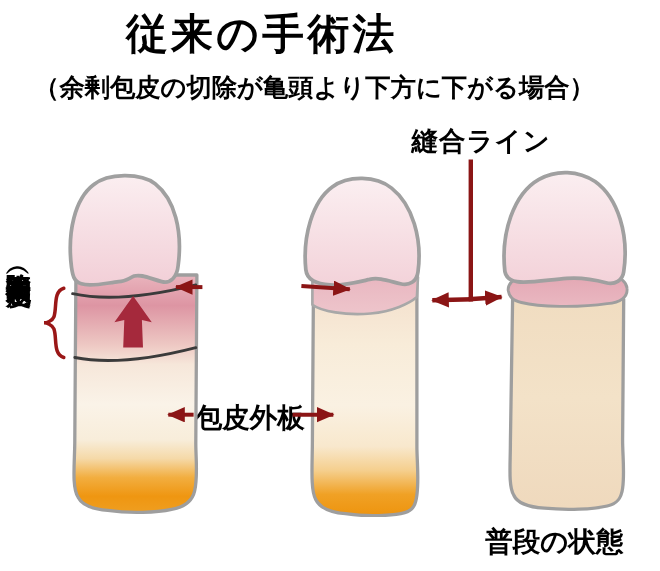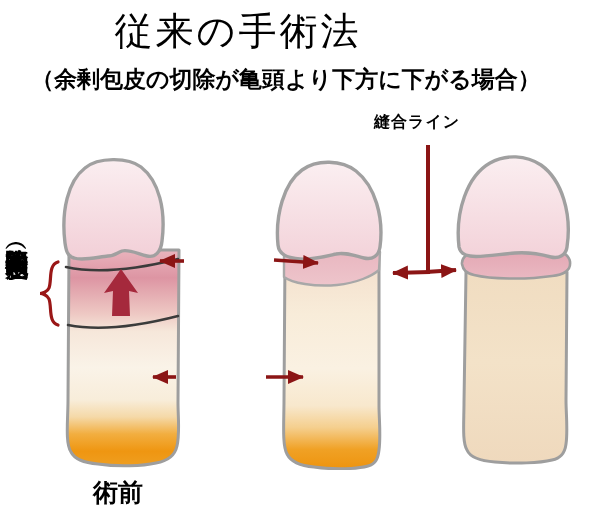--- a/index.html
+++ b/index.html
@@ -4,28 +4,28 @@
 <style>
   html,body{margin:0;padding:0;background:#fff;}
   .canvas{
     position:relative;width:600px;height:519px;background:#ffffff;
     font-family:"Liberation Sans","DejaVu Sans",sans-serif;
     color:#000;overflow:hidden;
   }
   .abs{position:absolute;}
   .title{
     left:0;top:6px;width:476px;text-align:center;
-    font-size:38px;font-weight:normal;letter-spacing:3px;
+    font-size:38px;font-weight:bold;letter-spacing:3px;
   }
   .subtitle{
     left:0;top:64px;width:600px;
     font-size:23px;font-weight:bold;letter-spacing:0px;padding-left:31px;
   }
   .lbl{font-weight:bold;white-space:nowrap;}
-  .lbl-suture{left:374px;top:112px;font-size:16px;letter-spacing:1px;}
+  .lbl-suture{left:374px;top:112px;font-size:24px;letter-spacing:1px;}
   .lbl-inner{left:181px;top:246px;font-size:25px;}
   .lbl-outer{left:177px;top:363px;font-size:25px;}
   .lbl-removal{
     left:5px;top:230px;height:252px;
     font-size:23px;font-weight:bold;line-height:1.05;
     writing-mode:vertical-rl;text-orientation:mixed;letter-spacing:1px;
   }
   .caption{font-size:25px;font-weight:bold;text-align:center;top:476px;}
   .cap-before{left:70px;width:96px;}
   .cap-after{left:281px;width:96px;}
@@ -36,20 +36,21 @@
 </head>
 <body>
 
 <div class="canvas">
 
   <div class="abs title">従来の手術法</div>
   <div class="abs subtitle">（余剰包皮の切除が亀頭より下方に下がる場合）</div>
 
   <div class="abs lbl lbl-suture">縫合ライン</div>
   <div class="abs lbl lbl-removal">除去範囲（余剰包皮）</div>
+  <div class="abs lbl lbl-outer">包皮外板</div>
 
   <svg class="abs" style="left:38px;top:155px;" width="150" height="315" viewBox="0 0 150 315">
     <defs>
       <linearGradient id="g1shaft" gradientUnits="userSpaceOnUse" x1="0" y1="95" x2="0" y2="309">
         <stop offset="0" stop-color="#e9b4bd"></stop>
         <stop offset="0.07" stop-color="#e3a3af"></stop>
         <stop offset="0.13" stop-color="#dd95a3"></stop>
         <stop offset="0.30" stop-color="#eec9c4"></stop>
         <stop offset="0.38" stop-color="#f6e7da"></stop>
         <stop offset="0.55" stop-color="#faf3e8"></stop>
@@ -126,15 +127,15 @@
     </defs>
     <line x1="184" y1="261" x2="160" y2="261" stroke-width="3.6" marker-end="url(#ah)" stroke="#8b1515"></line>
     <line x1="274" y1="260" x2="318" y2="263" stroke-width="3.6" marker-end="url(#ah)" stroke="#8b1515"></line>
     <line x1="176" y1="377" x2="153" y2="377" stroke-width="3.6" marker-end="url(#ah)" stroke="#8b1515"></line>
     <line x1="266" y1="377" x2="303" y2="377" stroke-width="3.6" marker-end="url(#ah)" stroke="#8b1515"></line>
     <line x1="428" y1="145" x2="428" y2="272" stroke-width="4" stroke="#8b1515"></line>
     <line x1="430" y1="272" x2="393" y2="273" stroke-width="4" marker-end="url(#ah)" stroke="#8b1515"></line>
     <line x1="426" y1="272" x2="456" y2="270" stroke-width="4" marker-end="url(#ah)" stroke="#8b1515"></line>
   </svg>
 
-  <div class="abs caption cap-before">術前</div>
+  <div class="abs caption cap-normal">普段の状態</div>
 
 </div>
 
 </body></html>

